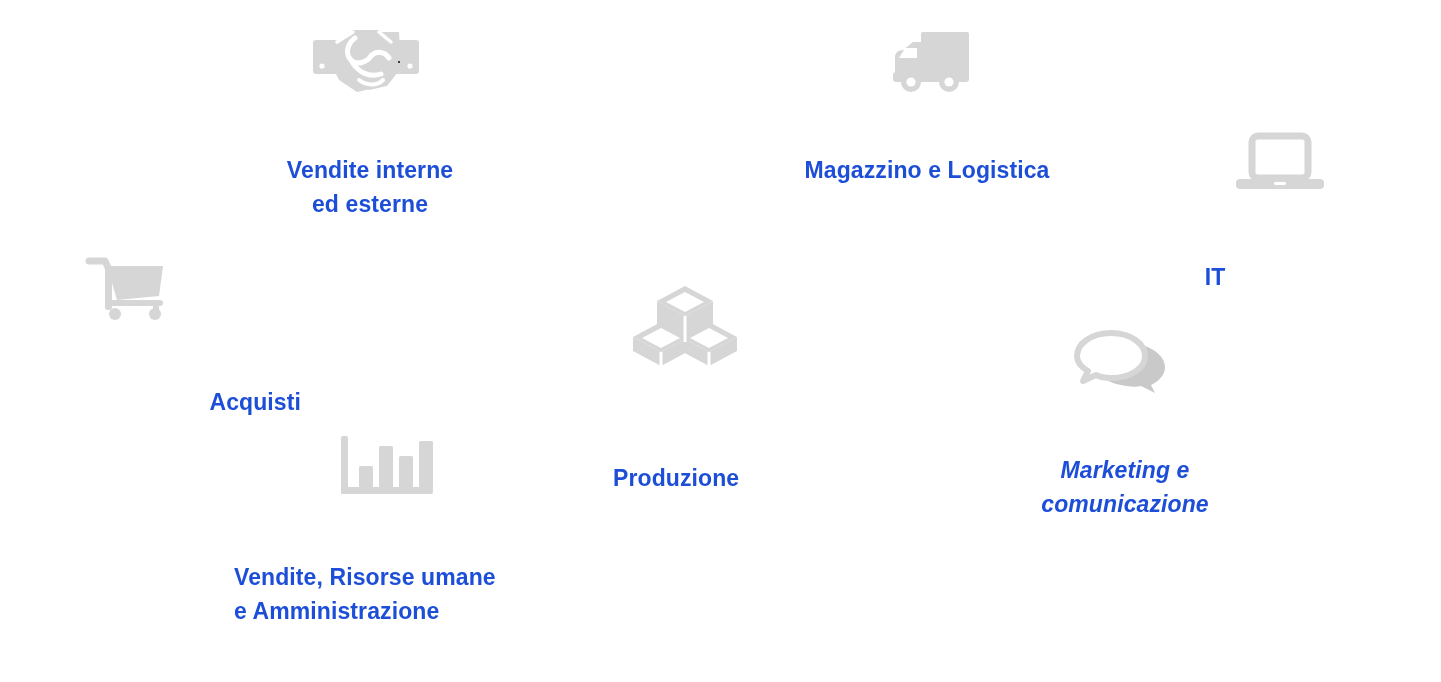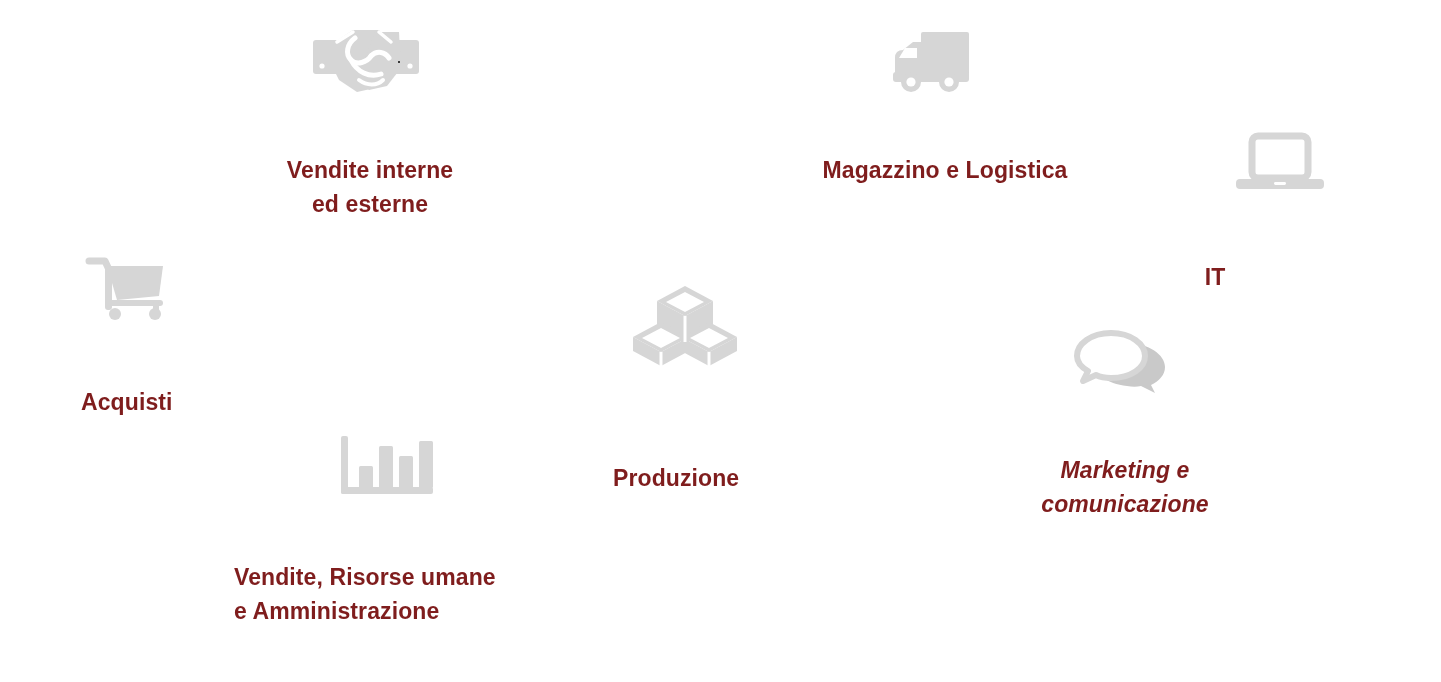--- a/index.html
+++ b/index.html
@@ -29,48 +29,48 @@
     position: absolute;
     display: block;
     line-height: 0;
   }
   .node-icon svg {
     display: block;
     overflow: visible;
   }
   .node-label {
     position: absolute;
-    color: #7f1d1d;
+    color: #1d4ed8;
     font-family: "Liberation Sans", sans-serif;
     font-weight: bold;
     font-size: 23px;
     line-height: 34px;
     white-space: pre-line;
     letter-spacing: 0.1px;
   }
   .label-center { text-align: center; }
   .label-left   { text-align: left; }
 
   
 
   
   #node-vendite .node-icon  { left: 313px; top: 28px; }
   #node-vendite .node-label { left: 240px; top: 153px; width: 260px; }
 
   
   #node-magazzino .node-icon  { left: 891px; top: 28px; }
-  #node-magazzino .node-label { left: 790px; top: 153px; width: 310px; }
+  #node-magazzino .node-label { left: 772px; top: 153px; width: 310px; }
 
   
   #node-it .node-icon  { left: 1234px; top: 134px; }
   #node-it .node-label { left: 1150px; top: 260px; width: 130px; }
 
   
   #node-acquisti .node-icon  { left: 87px; top: 256px; }
-  #node-acquisti .node-label { left: 81px; top: 385px; width: 220px; }
+  #node-acquisti .node-label { left: 81px; top: 385px; width: 220px; text-align: right; }
 
   
   #node-produzione .node-icon  { left: 634px; top: 284px; }
   #node-produzione .node-label { left: 613px; top: 421px; width: 230px; margin-top: 40px; }
 
   
   #node-marketing .node-icon  { left: 1077px; top: 331px; }
   #node-marketing .node-label { left: 1000px; top: 453px; width: 250px; font-style: italic; }
 
   

